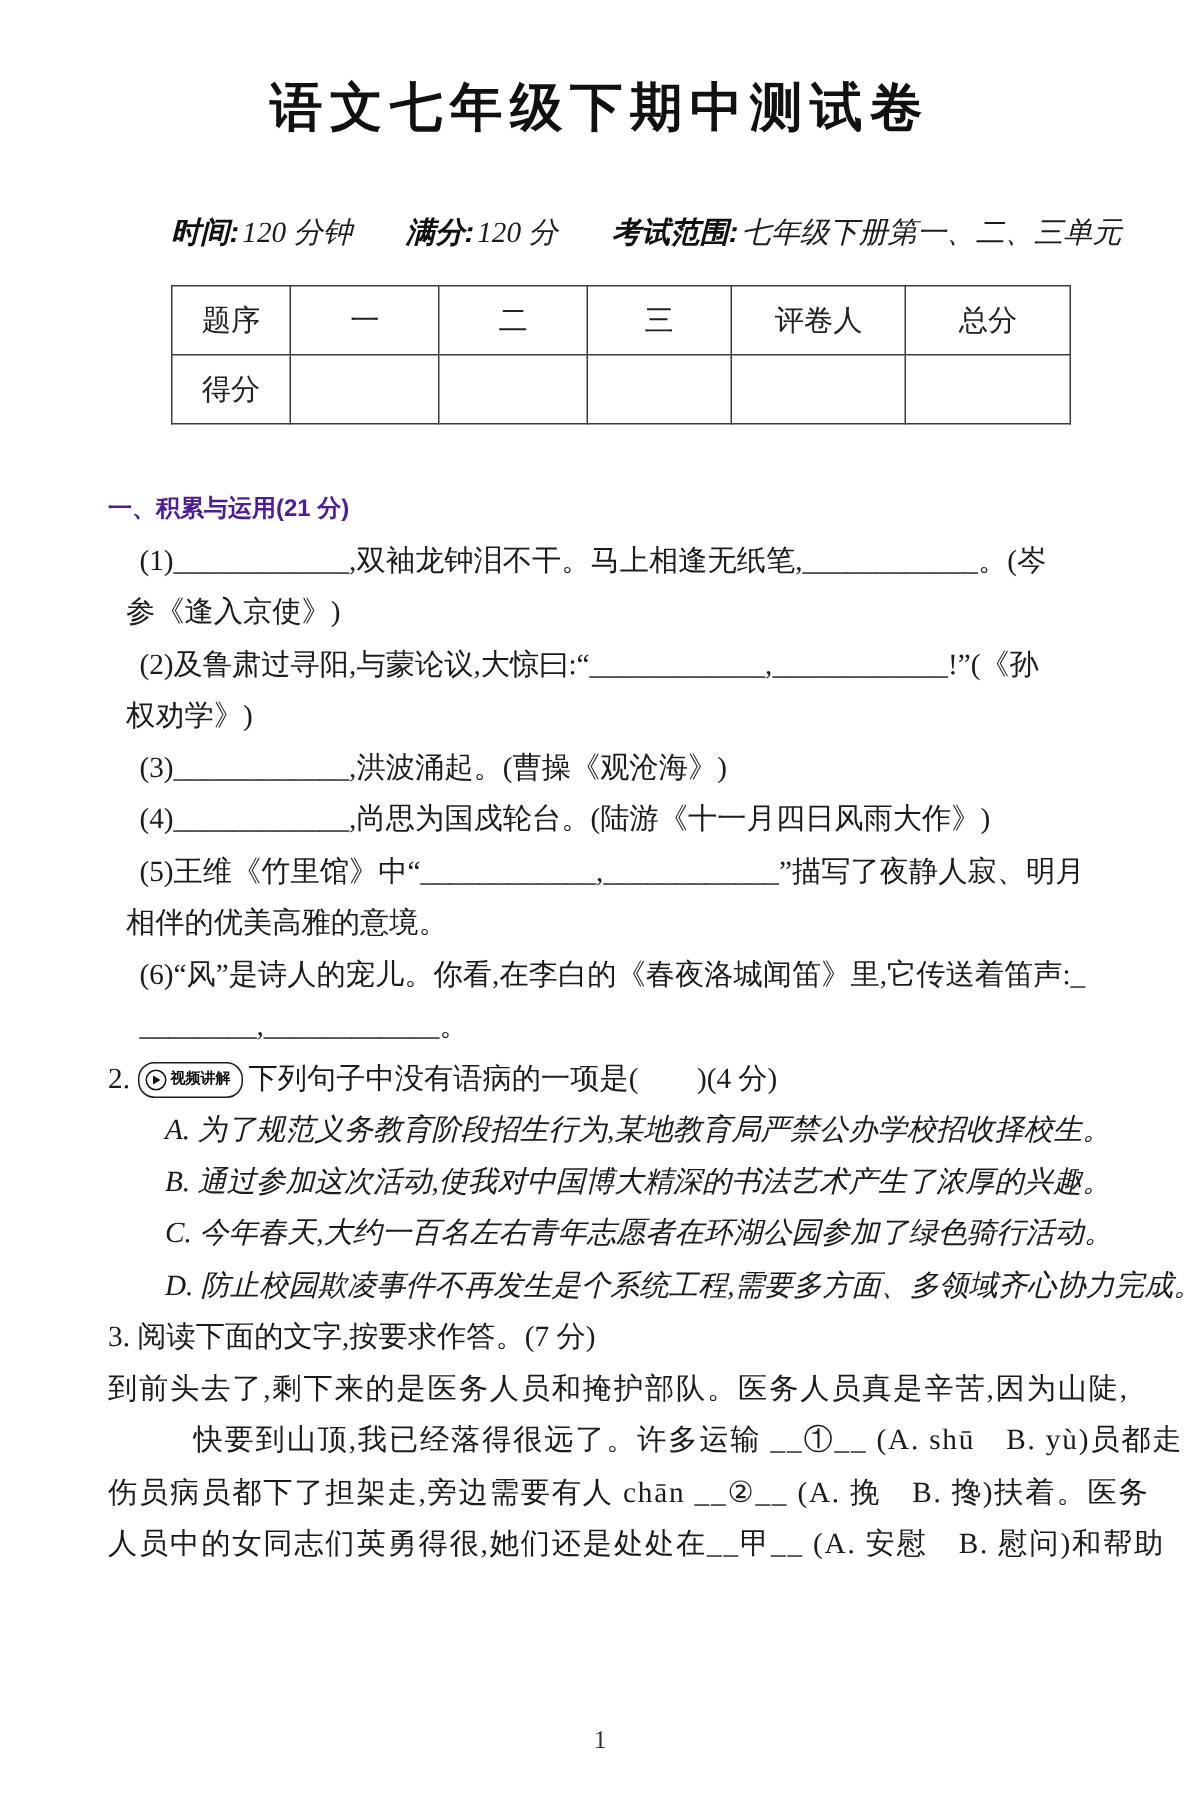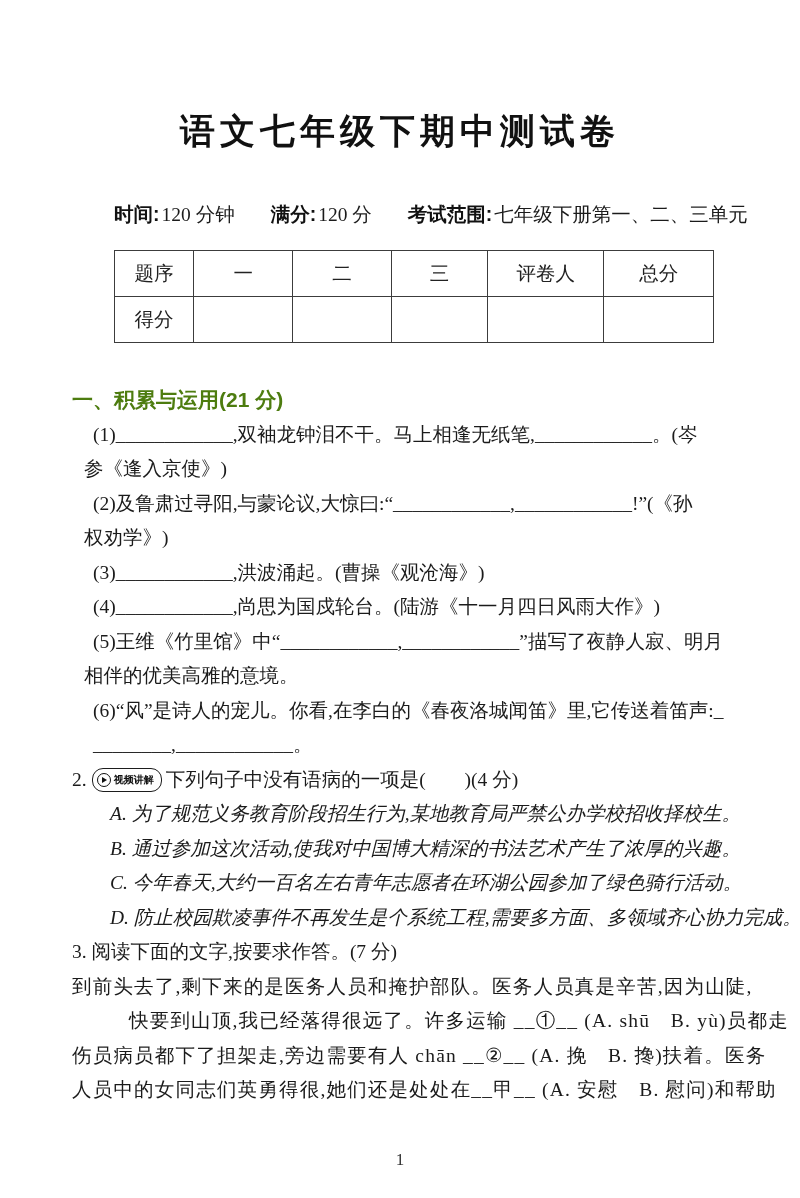--- a/index.html
+++ b/index.html
@@ -3,27 +3,27 @@
 <meta charset="utf-8">
 <style>
   html,body { margin:0; padding:0; background:#e8e8e8; }
   .page {
     width:800px; height:1198px; background:#ffffff; margin:0 auto;
     position:relative; overflow:hidden;
     font-family:"Liberation Serif","DejaVu Serif",serif;
     color:#1b1b1b;
   }
   .title {
-    padding-top:108px; text-align:center;
+    padding-top:48px; text-align:center;
     font-family:"Liberation Sans","DejaVu Sans",sans-serif;
     font-weight:bold; font-size:35px; letter-spacing:5px; color:#111;
   }
   .meta-line {
     margin:46px 0 0 114px; width:600px;
-    font-size:19.5px; display:flex; align-items:flex-end; white-space:nowrap;
+    font-size:19.5px; display:flex; align-items:flex-end; white-space:nowrap;font-style:italic;
   }
   .meta-item { display:inline-flex; align-items:baseline; }
   .meta-item + .meta-item { margin-left:36px; }
   .meta-label {
     font-family:"Liberation Sans","DejaVu Sans",sans-serif;
     font-weight:bold; color:#111;
   }
   .meta-value { margin-left:2px; }
   table.score-table {
     margin:22px 0 16px 114px; border-collapse:collapse; table-layout:fixed;
@@ -32,21 +32,21 @@
   .score-table td {
     border:1.6px solid #3c3c3c; height:45px; text-align:center;
     font-size:19.5px; padding:0; color:#222;
   }
   .content {
     margin:40px 52px 0 72px; font-size:19.5px; line-height:34.5px;
     color:#1b1b1b;
   }
   .sec-heading {
     font-family:"Liberation Sans","DejaVu Sans",sans-serif;
-    font-weight:bold; font-size:21px; color:#4d7c0f;
+    font-weight:bold; font-size:16px; color:#4c1d95;
   }
   .line { white-space:nowrap; }
   .sub  { padding-left:21px; }
   .cont { padding-left:12px; }
   .opt  { padding-left:38px;font-style:italic; }
   .q2-line { display:flex; align-items:center; white-space:nowrap; }
   .q2-num { margin-right:5px; }
   .badge {
     display:inline-flex; align-items:center; gap:3px;
     border:1.7px solid #1d1d1d; border-radius:11px;

